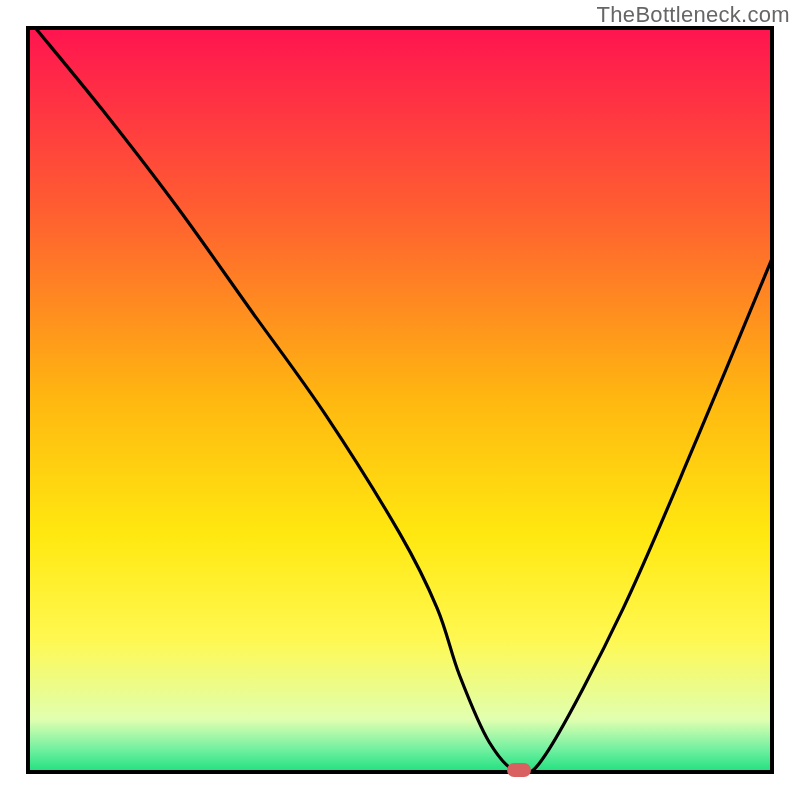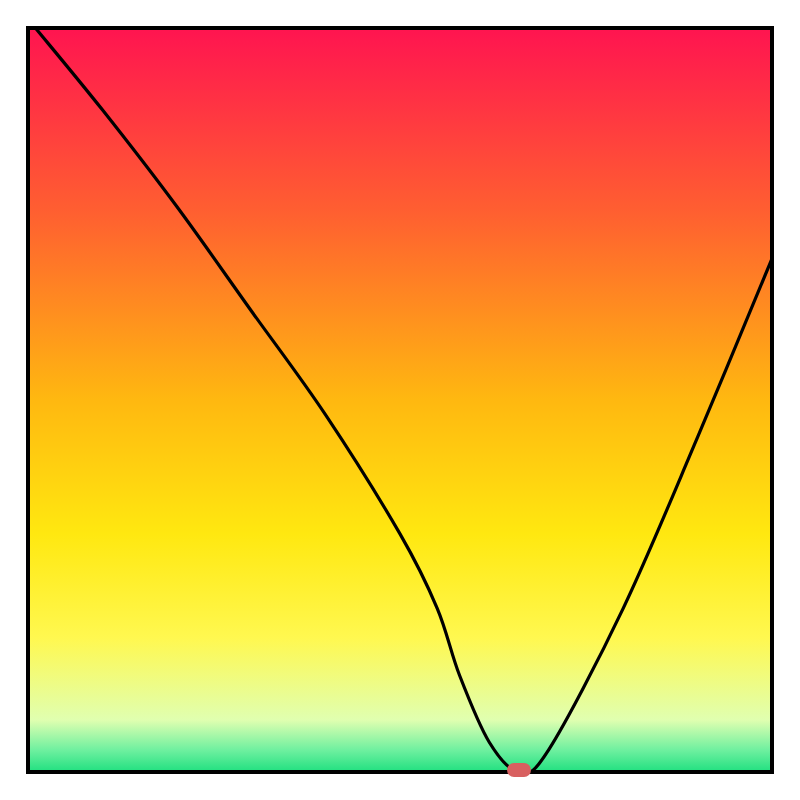--- a/index.html
+++ b/index.html
@@ -30,20 +30,21 @@
     top: 0;
     left: 0;
     width: 800px;
     height: 800px;
   }
 </style>
 </head>
 <body>
 <div class="container">
 
+<div class="watermark">TheBottleneck.com</div>
 
 <svg class="chart" viewBox="0 0 800 800">
   <defs>
     <linearGradient id="bg-grad" x1="0" y1="0" x2="0" y2="1">
       <stop offset="0%" stop-color="#ff1450"></stop>
       <stop offset="25%" stop-color="#ff6030"></stop>
       <stop offset="50%" stop-color="#ffb810"></stop>
       <stop offset="68%" stop-color="#ffe810"></stop>
       <stop offset="82%" stop-color="#fff850"></stop>
       <stop offset="93%" stop-color="#e0ffb0"></stop>

